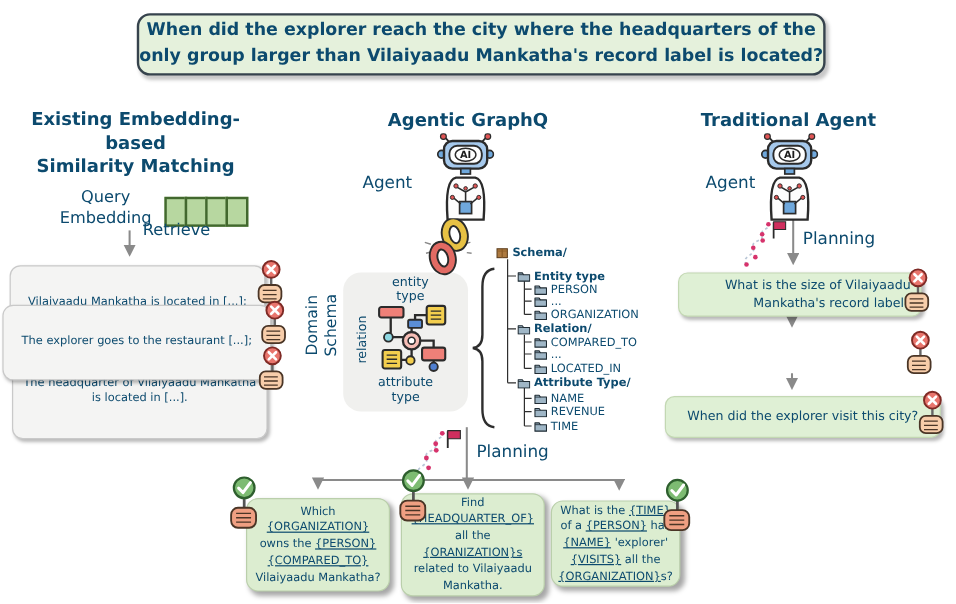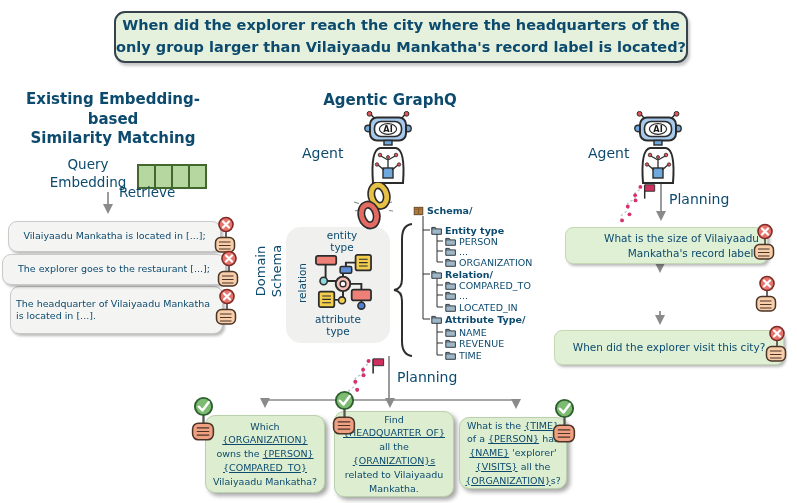--- a/index.html
+++ b/index.html
@@ -25,22 +25,22 @@
 
   
   .emb-bar { left:137px; top:164px; display:flex; z-index:2; }
   .emb-cell { width:15px; height:21px; background:#b7d7a0; border:2px solid #42682e; }
   .emb-cell + .emb-cell { margin-left:-2px; }
 
   
   .ret-box {
     position:absolute; background:#f4f4f3; border:1px solid #c9c9c9; border-radius:9px;
     box-shadow:2px 2px 3px rgba(0,0,0,0.28);
-    display:flex; align-items:center; justify-content:center; text-align:left;
-    font-size:9.5px; line-height:1.3; padding:2px 5px; z-index:2;
+    display:flex; align-items:center; justify-content:center; text-align:center;
+    font-size:9.5px; line-height:1.3; padding:18px 5px; z-index:2;
   }
 
   
   .q-box {
     position:absolute; background:#dff0d5; border:1px solid #c3d8b3; border-radius:8px;
     box-shadow:2px 2px 3px rgba(0,0,0,0.28);
     display:flex; align-items:center; justify-content:center; text-align:right;
     font-size:10.5px; line-height:1.35; padding:2px 8px; z-index:2;
   }
 
@@ -187,20 +187,21 @@
       <path d="M437,323 V355 M437,332 H443 M437,343 H443 M437,355 H443"></path>
     </g>
   </svg>
 
   <div class="abs question-box pre">When did the explorer reach the city where the headquarters of the
 only group larger than Vilaiyaadu Mankatha's record label is located?</div>
 
   <div class="col-title pre" style="left:4px;top:90px;width:218px">Existing Embedding-based
 Similarity Matching</div>
   <div class="col-title" style="left:300px;top:91px;width:180px">Agentic GraphQ</div>
+  <div class="col-title" style="left:562px;top:91px;width:190px">Traditional Agent</div>
 
   <div class="small-label pre" style="left:40px;top:156px;width:96px;text-align:center;line-height:1.3">Query
 Embedding</div>
   <div class="abs emb-bar">
     <div class="emb-cell"></div>
     <div class="emb-cell"></div>
     <div class="emb-cell"></div>
     <div class="emb-cell"></div>
   </div>
   <div class="small-label" style="left:119px;top:184px">Retrieve</div>

